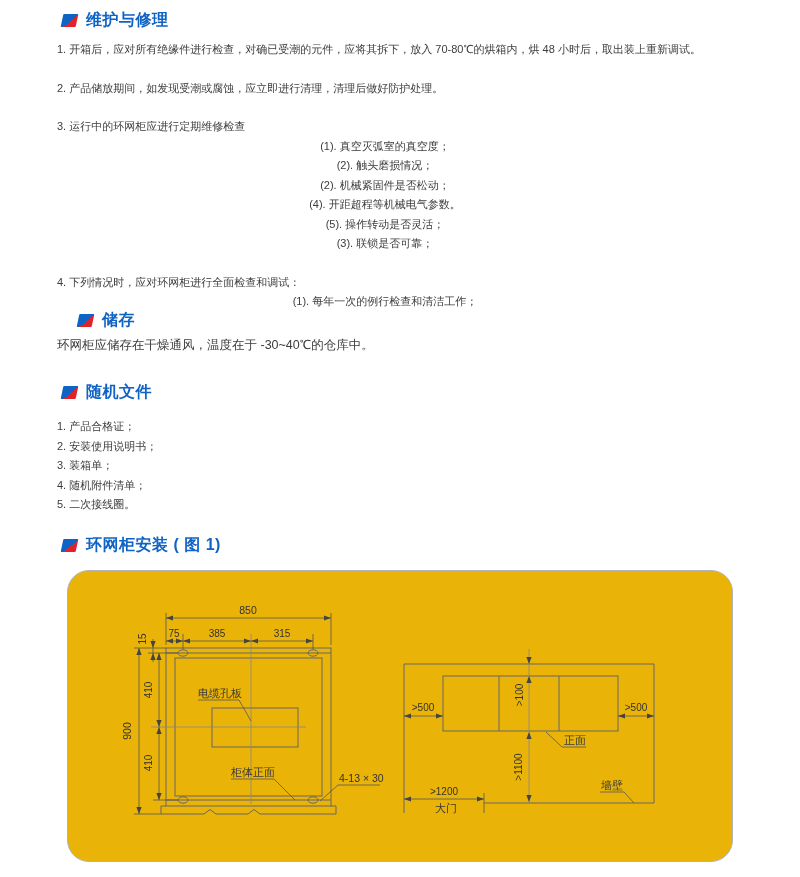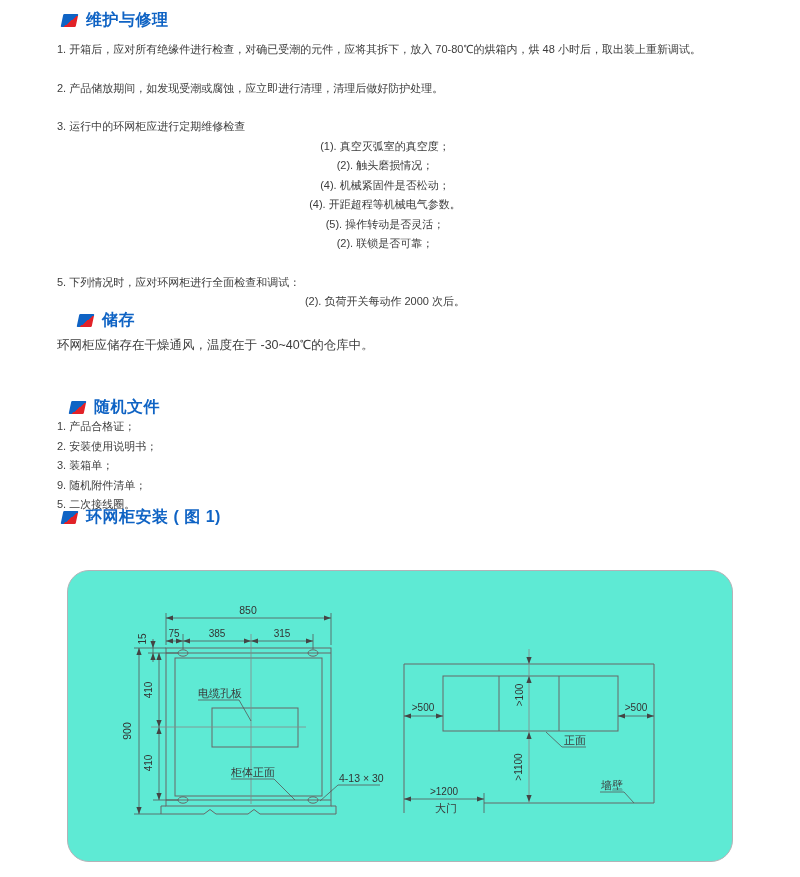--- a/index.html
+++ b/index.html
@@ -17,21 +17,21 @@
     transform:skewX(-12deg);border-radius:1px;
   }
   .list{position:absolute;font-size:11px;}
   .line{line-height:19.5px;white-space:nowrap;}
   .line.main{margin-top:19px;}
   .line.main:first-child{margin-top:0;}
   .line.sub{padding-left:12px;text-align:center;}
   .para{position:absolute;font-size:12.5px;line-height:19.5px;white-space:nowrap;}
   .card{
     position:absolute;left:67px;top:570px;width:664px;height:290px;
-    border:1px solid #b3b3b8;border-radius:22px;background:#5eead4;
+    border:1px solid #b3b3b8;border-radius:22px;background:#eab308;
   }
   .card svg{position:absolute;left:0;top:0;}
   svg text{font-family:"Liberation Sans",sans-serif;fill:#333;}
   .dim{font-size:10px;}
   .dim2{font-size:10.5px;}
   .cjk{font-size:11px;fill:#3a3a3a;}
   .thin{stroke:#666;stroke-width:1;fill:none;}
   .xline{stroke:#555;stroke-width:0.8;fill:none;}
   .cline{stroke:#888;stroke-width:0.8;fill:none;}
   .arr{fill:#444;stroke:none;}
@@ -43,47 +43,47 @@
   <span class="marker"></span>
   <span>维护与修理</span>
 </div>
 
 <div class="list" style="left:57px;top:40px;">
   <div class="line main">1. 开箱后，应对所有绝缘件进行检查，对确已受潮的元件，应将其拆下，放入 70-80℃的烘箱内，烘 48 小时后，取出装上重新调试。</div>
   <div class="line main">2. 产品储放期间，如发现受潮或腐蚀，应立即进行清理，清理后做好防护处理。</div>
   <div class="line main">3. 运行中的环网柜应进行定期维修检查</div>
   <div class="line sub">(1). 真空灭弧室的真空度；</div>
   <div class="line sub">(2). 触头磨损情况；</div>
-  <div class="line sub">(4). 机械紧固件是否松动；</div>
+  <div class="line sub">(2). 机械紧固件是否松动；</div>
   <div class="line sub">(4). 开距超程等机械电气参数。</div>
   <div class="line sub">(5). 操作转动是否灵活；</div>
-  <div class="line sub">(2). 联锁是否可靠；</div>
-  <div class="line main">5. 下列情况时，应对环网柜进行全面检查和调试：</div>
-  <div class="line sub">(2). 负荷开关每动作 2000 次后。</div>
+  <div class="line sub">(3). 联锁是否可靠；</div>
+  <div class="line main">4. 下列情况时，应对环网柜进行全面检查和调试：</div>
+  <div class="line sub">(1). 每年一次的例行检查和清洁工作；</div>
 </div>
 
 <div class="heading" style="left:62px;top:310px;margin-left:16px;">
   <span class="marker"></span>
   <span>储存</span>
 </div>
 <div class="para" style="left:57px;top:336px;">环网柜应储存在干燥通风，温度在于 -30~40℃的仓库中。</div>
 
-<div class="heading" style="left:70px;top:382px;margin-top:15px;">
+<div class="heading" style="left:62px;top:382px;">
   <span class="marker"></span>
   <span>随机文件</span>
 </div>
 <div class="list" style="left:57px;top:417px;">
   <div class="line">1. 产品合格证；</div>
   <div class="line">2. 安装使用说明书；</div>
   <div class="line">3. 装箱单；</div>
-  <div class="line">9. 随机附件清单；</div>
+  <div class="line">4. 随机附件清单；</div>
   <div class="line">5. 二次接线圈。</div>
 </div>
 
-<div class="heading" style="left:62px;top:507px;text-align:center;">
+<div class="heading" style="left:62px;top:535px;text-align:center;">
   <span class="marker"></span>
   <span>环网柜安装 ( 图 1)</span>
 </div>
 
 <div class="card">
 <svg width="664" height="290" viewBox="0 0 664 290">
   <defs>
     <path id="ah" d="M0,0 L7,-2.6 L7,2.6 Z"></path>
   </defs>
 

